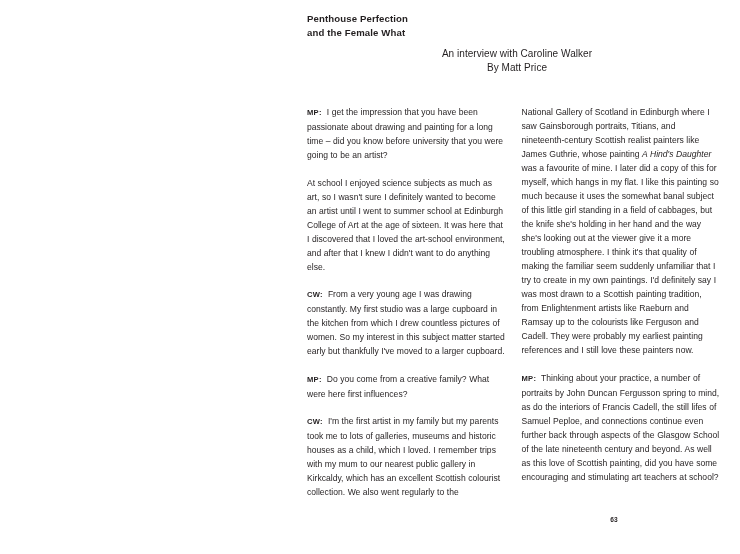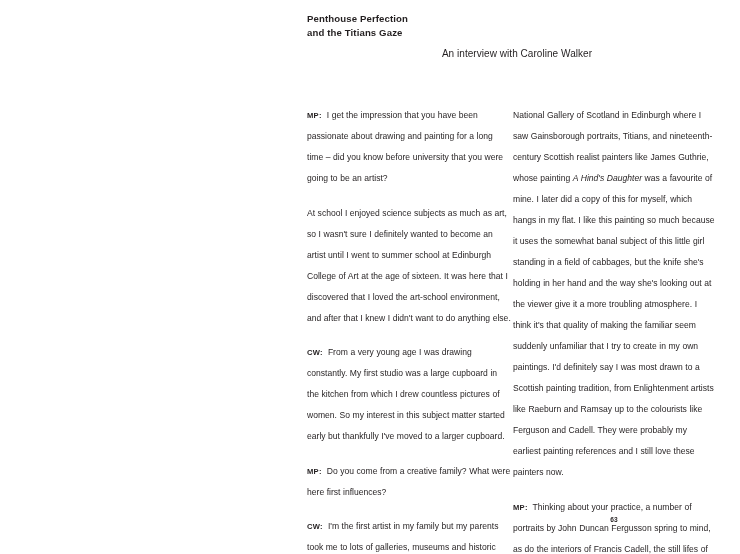--- a/index.html
+++ b/index.html
@@ -55,25 +55,25 @@
     top: 105px;
     width: 413px;
     display: flex;
     flex-direction: row;
     gap: 0;
   }
   .col {
     width: 204px;
   }
   .col-left { margin-right: 0; }
-  .col-right { margin-left: 2px; }
+  .col-right { margin-left: 16px; }
 
   .para {
     font-size: 8.55px;
-    line-height: 21px;
+    line-height: 14px;
     letter-spacing: 0.008px;
     margin: 0 0 13.5px 0;
     text-align: left;
     word-spacing: 0.15px;
   }
   .para:last-child {
     margin-bottom: 0;
   }
 
   .speaker {
@@ -103,24 +103,25 @@
   }
 </style>
 </head>
 <body>
 
 <div class="page">
 
   <div class="header">
     <h1 class="title">
       <span>Penthouse Perfection</span><br>
-      <span>and the Titians Gaze</span>
+      <span>and the Female What</span>
     </h1>
     <div class="byline">
       <span class="byline-line">An interview with Caroline Walker</span>
+      <span class="byline-line">By Matt Price</span>
     </div>
   </div>
 
   <div class="columns">
 
     <div class="col col-left">
 
       <p class="para">
         <span class="speaker">MP:</span><span class="speaker-gap">  </span><span>I get the impression that you have been passionate about drawing and painting for a long time – did you know before university that you were going to be an artist?</span>
       </p>

